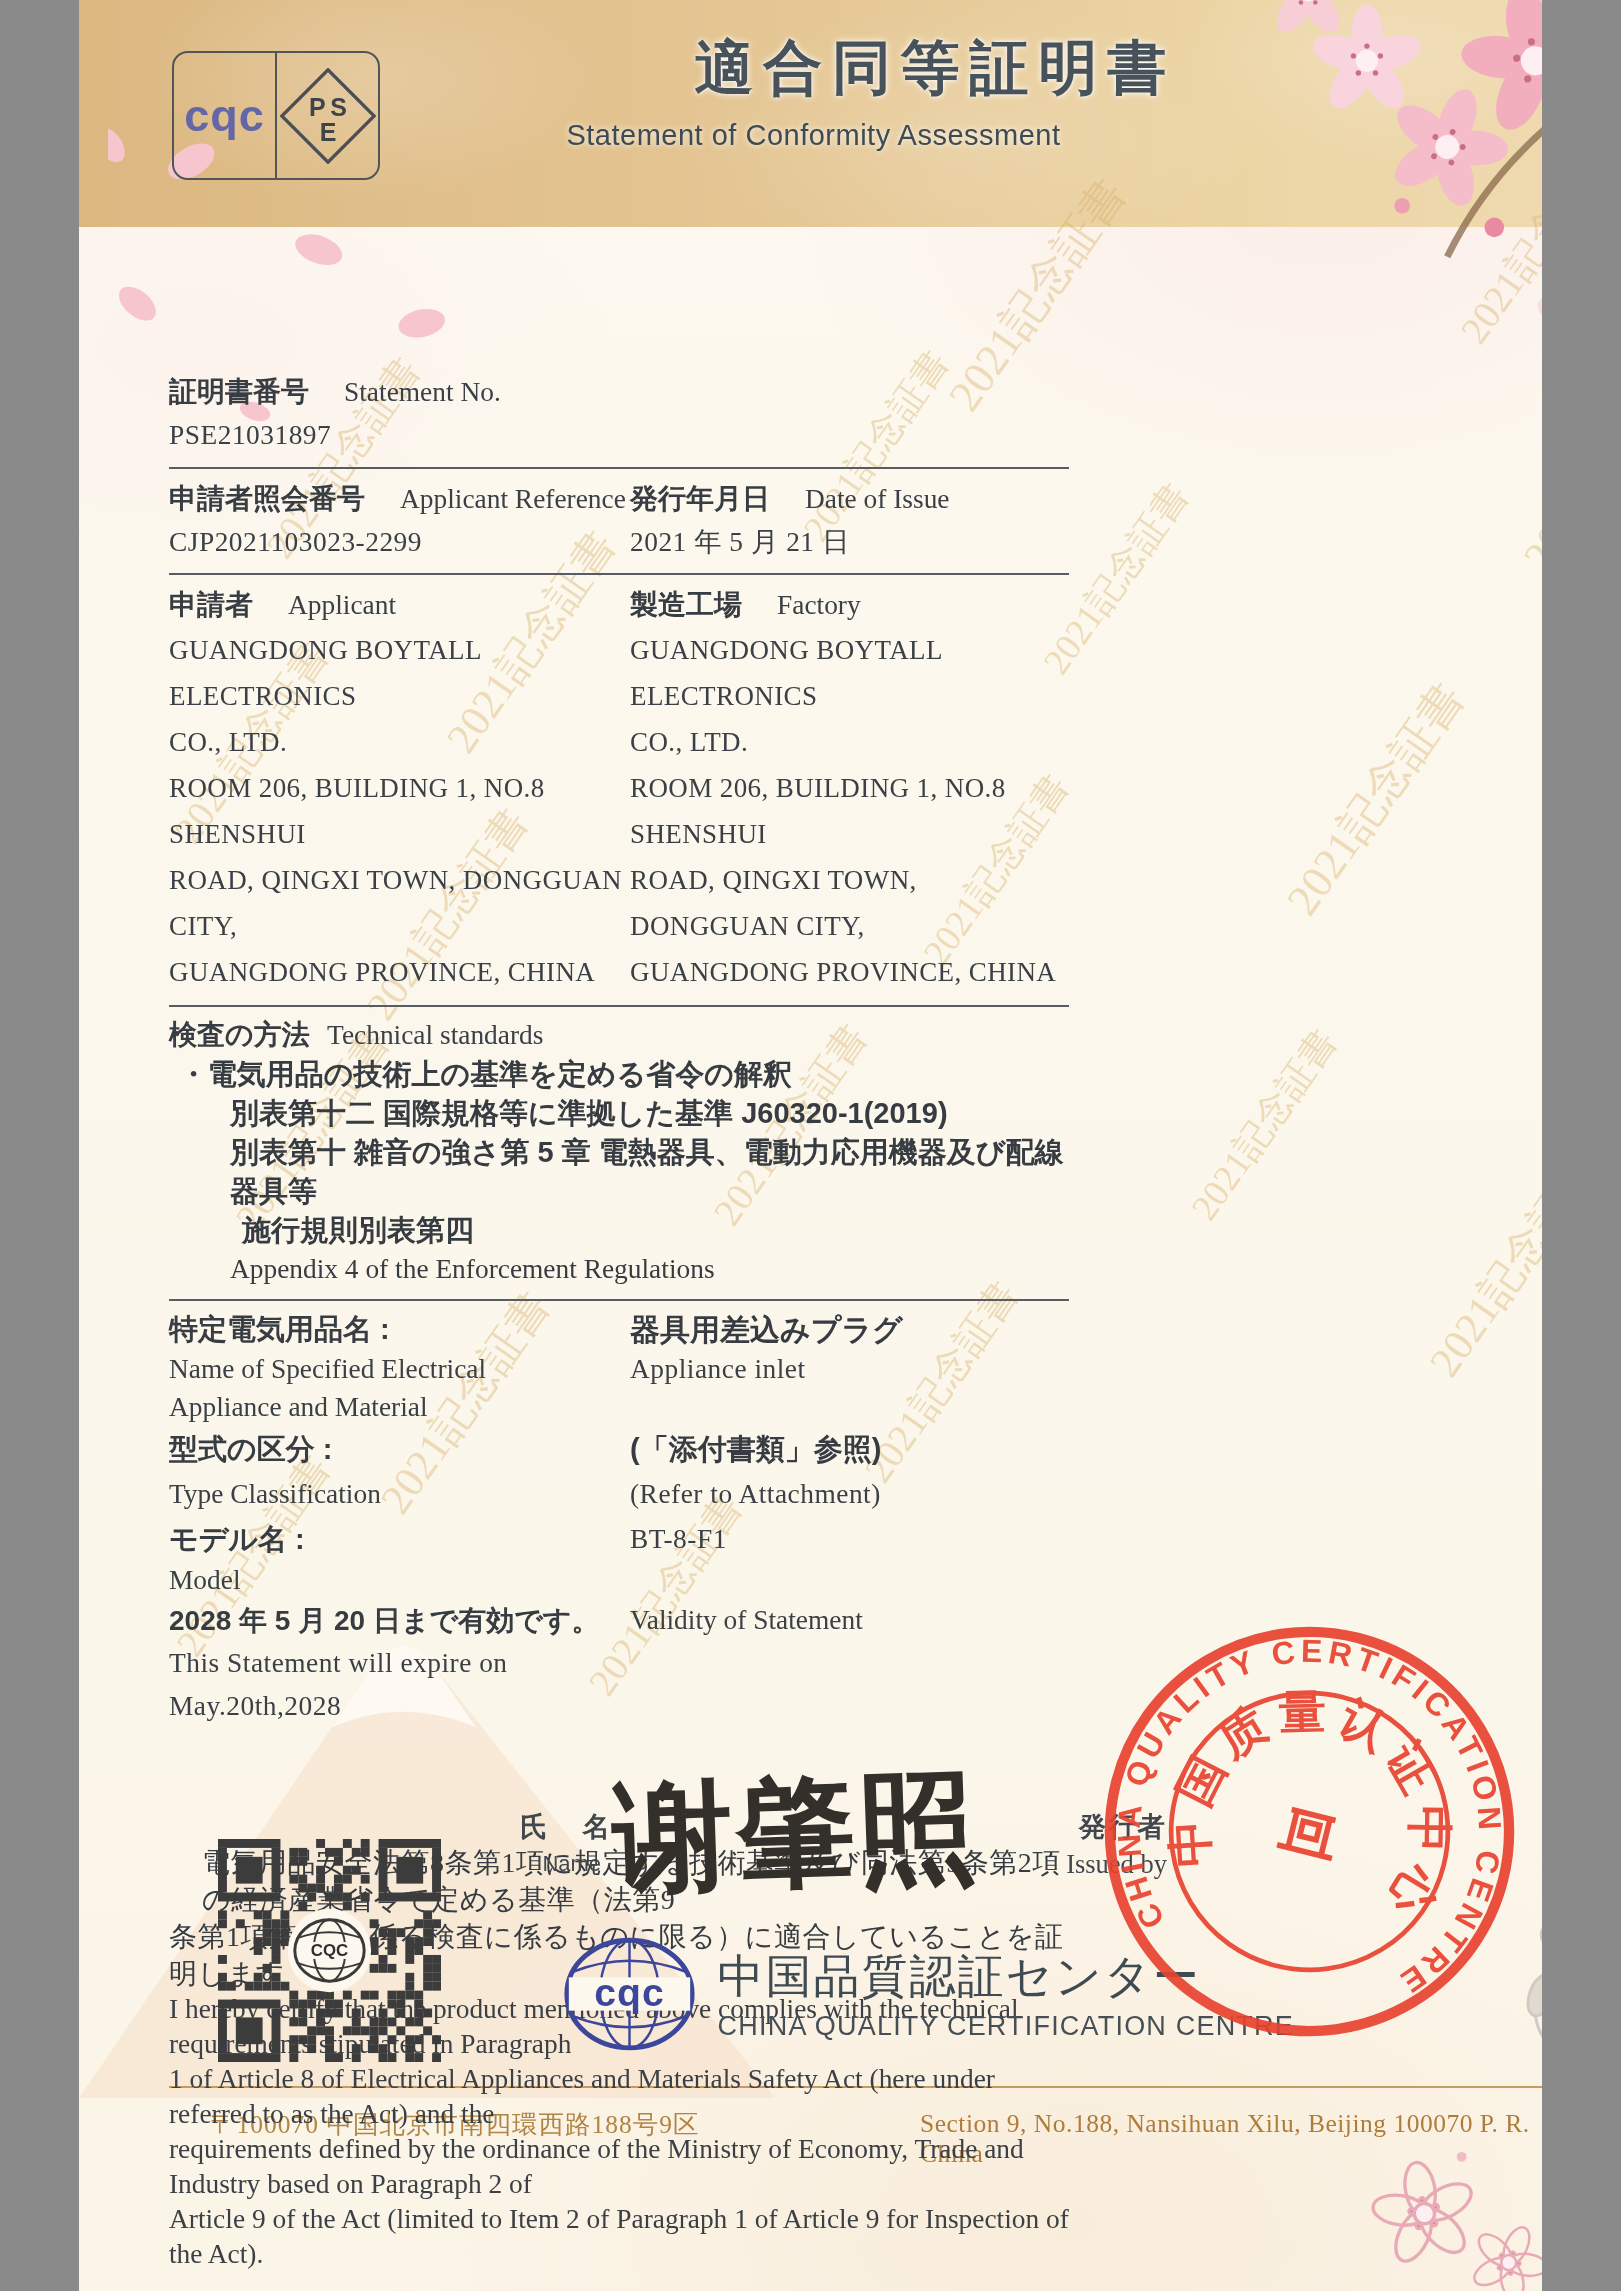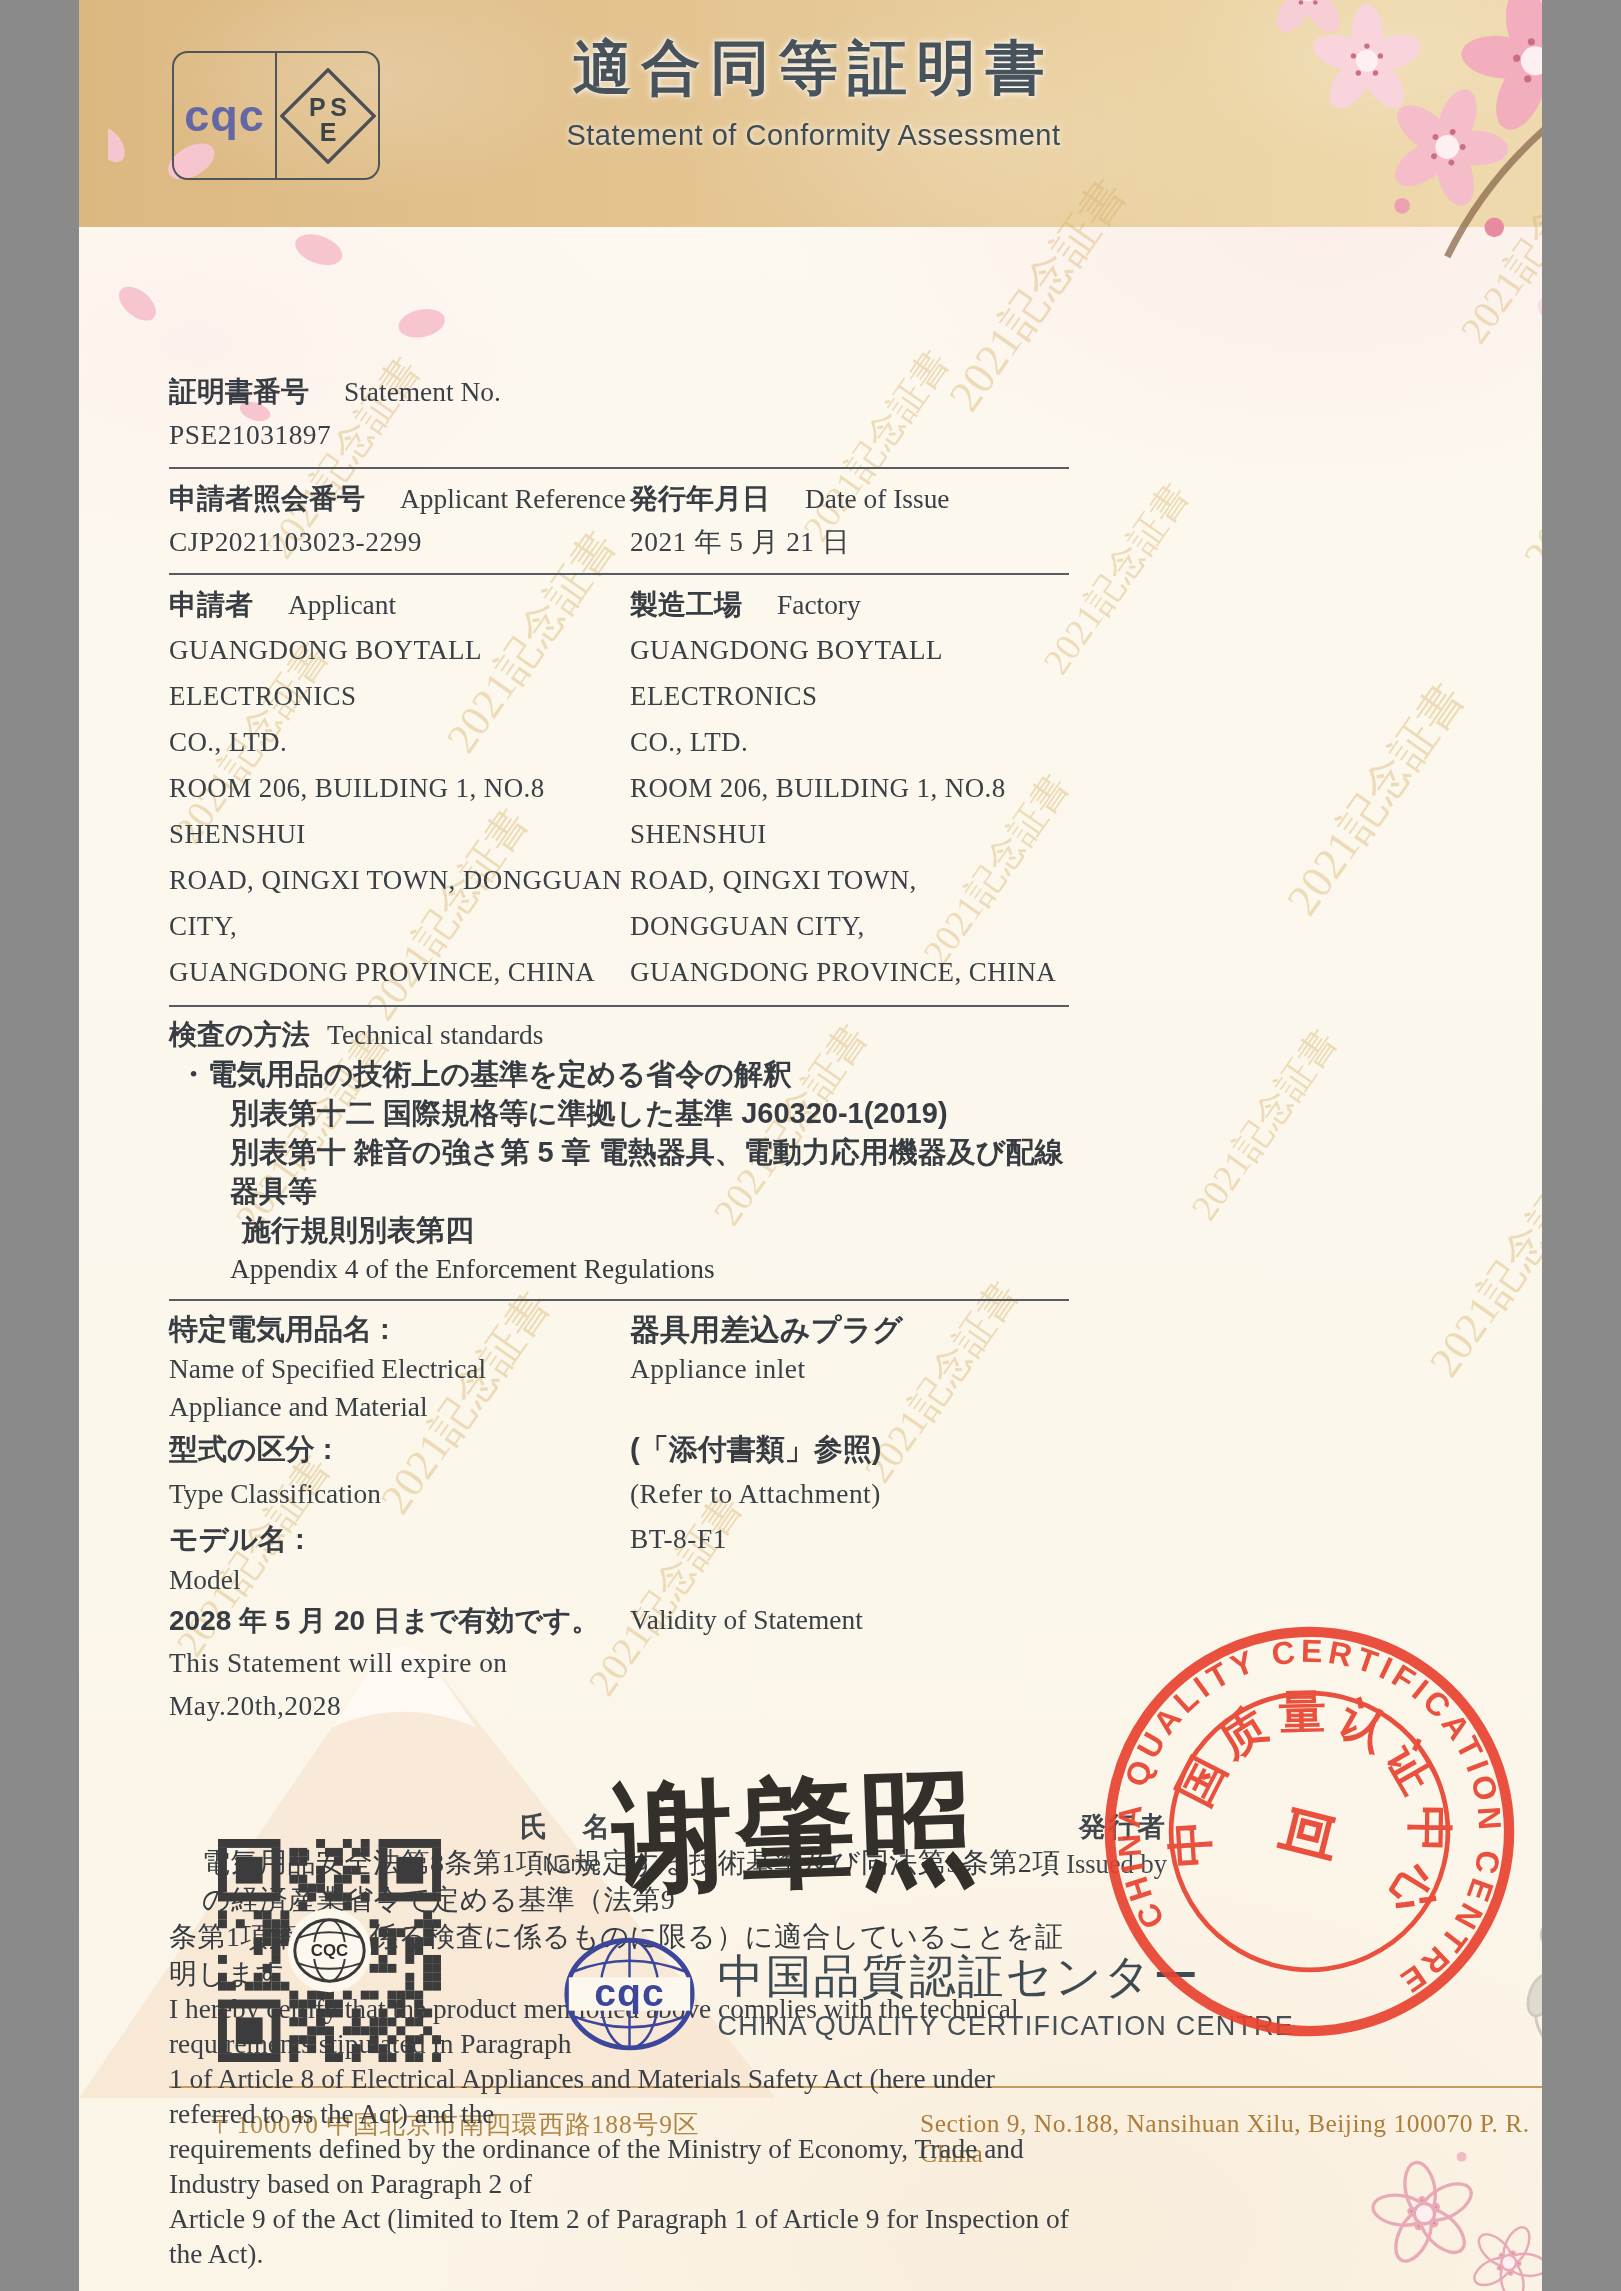--- a/index.html
+++ b/index.html
@@ -22,21 +22,21 @@
       radial-gradient(333px 176px at 18% 35%, rgba(255,255,255,.20), transparent 70%),
       radial-gradient(412px 196px at 55% 60%, rgba(255,255,255,.14), transparent 70%),
       radial-gradient(294px 157px at 80% 25%, rgba(255,255,255,.18), transparent 70%);}
   .logo-box{position:absolute;left:93px;top:51px;width:204px;height:125px;border:2.9px solid #50555a;
     border-radius:15.7px;display:flex;z-index:3;}
   .logo-cqc{width:50%;display:flex;align-items:center;justify-content:center;
     font-weight:bold;font-size:45px;color:#6467a6;border-right:2.9px solid #50555a;letter-spacing:1px;}
   .logo-pse{width:50%;display:flex;align-items:center;justify-content:center;}
   .titles{position:absolute;left:372px;top:29px;width:725px;text-align:center;z-index:3;}
   .title-jp{font-size:59px;letter-spacing:9.8px;color:#47525a;font-weight:600;
-    text-shadow:0 0 7.8px rgba(255,255,255,.95),0 0 2.9px rgba(255,255,255,.8);}
+    text-shadow:0 0 7.8px rgba(255,255,255,.95),0 0 2.9px rgba(255,255,255,.8);text-align:right;}
   .title-en{margin-top:9.8px;font-size:29px;color:#3e4b52;letter-spacing:0.5px;font-weight:500;
     text-shadow:0 0 5.9px rgba(255,255,255,.95);}
   
   .decor{position:absolute;z-index:2;pointer-events:none;}
   .watermark{position:absolute;z-index:1;color:rgba(214,178,106,.40);
     font-family:"Liberation Serif","DejaVu Serif",serif;transform:rotate(-55deg);white-space:nowrap;}
   .w1{left:823px;top:265px;font-size:45px}.w2{left:1341px;top:216px;font-size:39px}
   .w3{left:147px;top:431px;font-size:39px}.w4{left:686px;top:421px;font-size:37px}
   .w5{left:1400px;top:431px;font-size:43px}.w6{left:55px;top:716px;font-size:39px}
   .w7{left:323px;top:613px;font-size:43px}.w8{left:926px;top:554px;font-size:37px}

